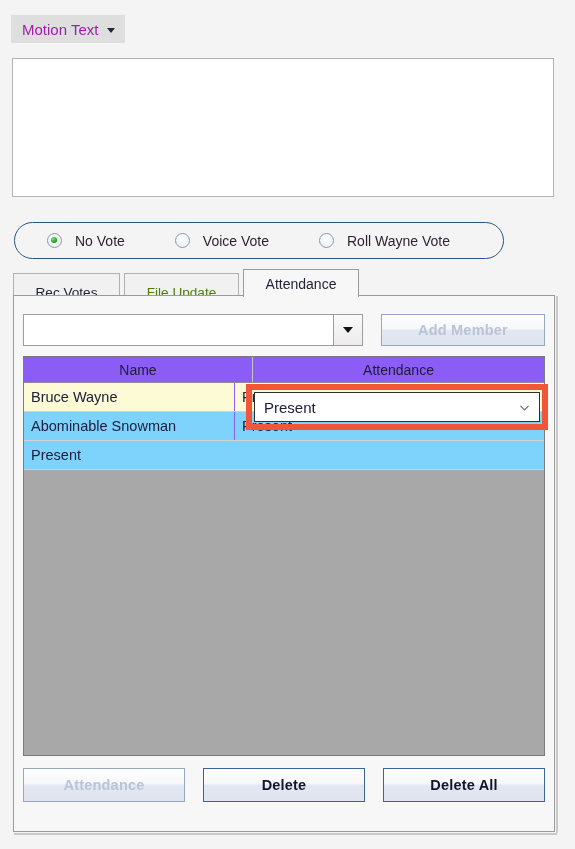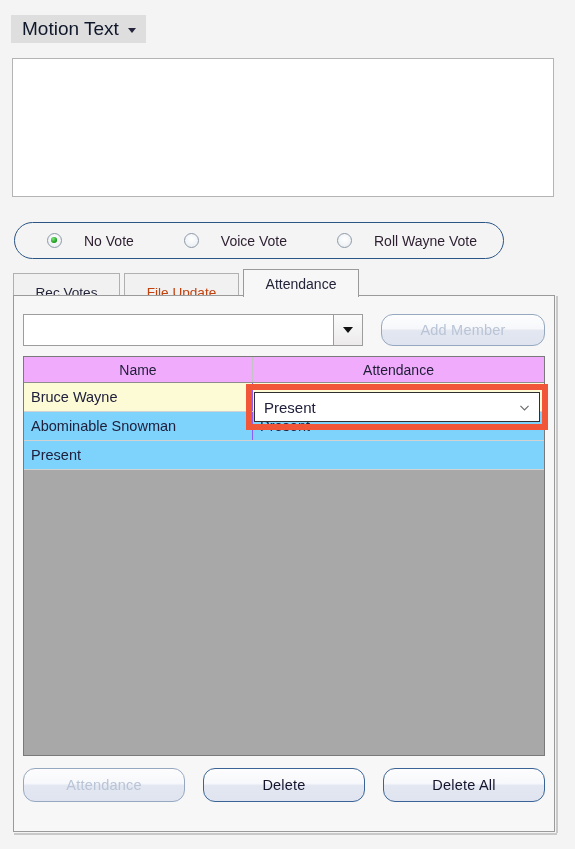--- a/index.html
+++ b/index.html
@@ -28,22 +28,22 @@
     position: absolute;
     left: 11px; top: 15px;
     height: 28px;
     padding: 0 10px 0 11px;
     background: #dedede;
     border: none;
     display: flex;
     align-items: center;
     gap: 9px;
     font-family: "Liberation Sans", sans-serif;
-    font-size: 19px;
-    color: #0f172a;
+    font-size: 15px;
+    color: #a21caf;
     cursor: default;
   }
   .caret-down {
     width: 0; height: 0;
     border-left: 4.5px solid transparent;
     border-right: 4.5px solid transparent;
     border-top: 5px solid #24243c;
     margin-top: 2px;
   }
 
@@ -66,21 +66,21 @@
     border-radius: 19px;
     box-sizing: border-box;
     background: #f4f4f4;
     display: flex;
     align-items: center;
     padding-left: 16px;
   }
   .radio-item {
     display: flex;
     align-items: center;
-    gap: 22px;
+    gap: 13px;
     margin-right: 34px;
     cursor: default;
     padding-left: 16px;
   }
   .radio-dot {
     width: 15px; height: 15px;
     border-radius: 50%;
     box-sizing: border-box;
     border: 1.4px solid #8d9aa8;
     background:
@@ -117,21 +117,21 @@
     border: 1px solid #b0b0b0;
     border-bottom: none;
     display: flex;
     align-items: center;
     justify-content: center;
     padding: 0 11px;
     font-size: 13.6px;
     color: #23233a;
     cursor: default;
   }
-  .tab.disabled { color: #c2410c; }
+  .tab.disabled { color: #4d7c0f; }
   .tab.active {
     top: 0;
     height: 28px;
     background: #f7f7f7;
     border-color: #9a9a9a;
     z-index: 5;
     font-size: 14px;
   }
 
   
@@ -183,25 +183,25 @@
   }
   .combo-btn .tri {
     width: 0; height: 0;
     border-left: 5.5px solid transparent;
     border-right: 5.5px solid transparent;
     border-top: 6.5px solid #111111;
   }
   .btn {
     box-sizing: border-box;
     border: 1.2px solid #3a6495;
-    border-radius: 12px;
+    border-radius: 0;
     background: linear-gradient(180deg, #fdfdfe 0%, #f7f8fb 45%, #e3e7f1 52%, #dfe4f0 100%);
     font-family: "Liberation Sans", sans-serif;
     font-size: 14.5px;
-    font-weight: normal;
+    font-weight: bold;
     color: #14142c;
     display: flex;
     align-items: center;
     justify-content: center;
     cursor: default;
     letter-spacing: .2px;
   }
   .btn.disabled {
     color: #b9c4d6;
     border-color: #95a8c0;
@@ -218,21 +218,21 @@
     left: 9px; top: 60px;
     width: 522px; height: 400px;
     box-sizing: border-box;
     border: 1px solid #7a7a7a;
     background: #a8a8a8;
     overflow: hidden;
   }
   .grid-header {
     display: flex;
     height: 26px;
-    background: #f0abfc;
+    background: #8b5cf6;
     border-bottom: 1px solid #8d8d8d;
     box-sizing: border-box;
   }
   .gh-cell {
     display: flex;
     align-items: center;
     justify-content: center;
     font-size: 14px;
     color: #1d1d36;
     box-sizing: border-box;
@@ -251,21 +251,21 @@
   .grid-row.selected { background: #fdfbd5; }
   .gr-cell {
     display: flex;
     align-items: center;
     font-size: 14.5px;
     color: #20203c;
     padding-left: 7px;
     box-sizing: border-box;
     cursor: default;
   }
-  .gr-name { width: 229px; border-right: 1px solid #8b5cf6; }
+  .gr-name { width: 211px; border-right: 1px solid #8b5cf6; }
   .gr-att { flex: 1; }
 
   .grid-filler {
     background: #a8a8a8;
     height: 285px;
   }
 
   
   .annot-box {
     position: absolute;

